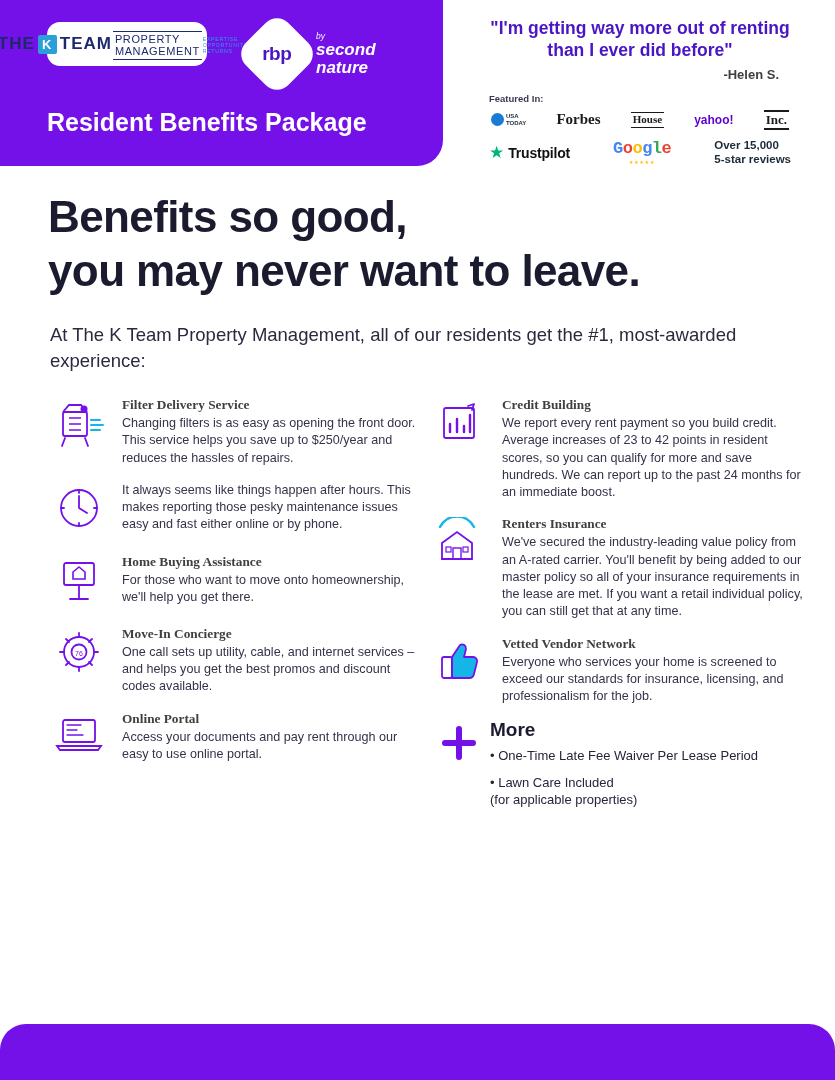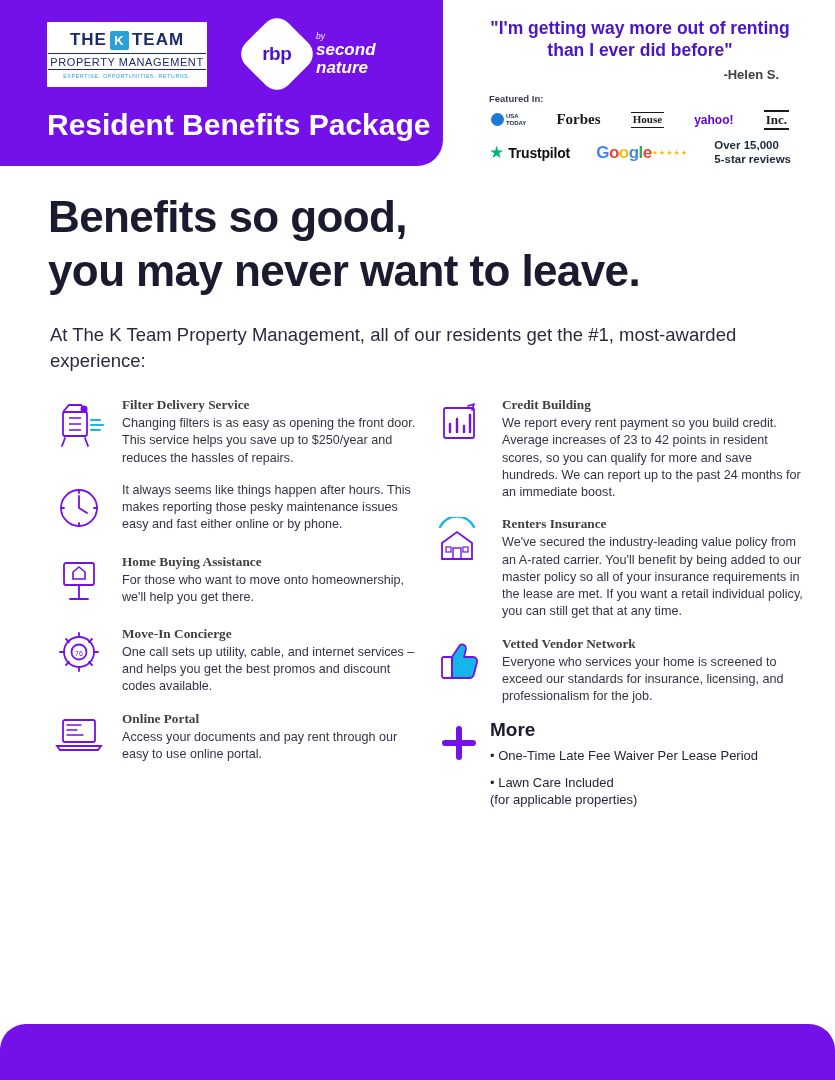--- a/index.html
+++ b/index.html
@@ -19,24 +19,24 @@
   .header-band {
     position: absolute;
     left: 0; top: 0;
     width: 443px; height: 166px;
     background: #7410e8;
     border-bottom-right-radius: 26px;
   }
   .logo-box {
     position: absolute;
     left: 47px; top: 22px;
-    width: 160px; height: 65px;
+    width: 160px; height: 44px;
     background: #ffffff;
-    border-radius: 1px;
-    display: flex; flex-direction: column;
+    border-radius: 13px;
+    display: flex; 
     align-items: center; justify-content: center;
     gap: 1px;
   }
   .logo-main {
     font-size: 17px; font-weight: bold;
     color: #1b2a6b; letter-spacing: 1px;
     display: flex; align-items: center; gap: 3px;
   }
   .logo-k {
     display: inline-flex; align-items: center; justify-content: center;
@@ -81,21 +81,21 @@
     color: #ffffff;
     font-style: italic;
   }
   .rbp-by-small { font-size: 8.5px; opacity: .95; }
   .rbp-by-big { font-size: 17px; font-weight: bold; line-height: 1.05; }
 
   .header-title {
     position: absolute;
     left: 47px; top: 108px;
     color: #ffffff;
-    font-size: 30px;
+    font-size: 25px;
     font-weight: bold;
     text-align: right;
   }
 
   
   .testimonial {
     position: absolute;
     left: 485px; top: 18px;
     width: 310px;
   }
@@ -147,21 +147,21 @@
     font-family: "Liberation Serif", serif; font-size: 13px; font-weight: bold; color: #1a1a1a;
     border-top: 2px solid #1a1a1a; border-bottom: 2px solid #1a1a1a; padding: 0 2px;
   }
   .press-row2 {
     display: flex; align-items: center; justify-content: space-between;
     margin-top: 9px; padding: 0 4px;
   }
   .press-trustpilot { display: flex; align-items: center; gap: 4px; }
   .tp-star { color: #00b67a; font-size: 17px; line-height: 1; }
   .tp-text { font-size: 14px; font-weight: bold; color: #111; letter-spacing: -0.2px; }
-  .press-google { display: flex; flex-direction: row; align-items: center; }
+  .press-google { display: flex; flex-direction: column; align-items: center; font-family: Liberation Mono, monospace; }
   .g-word { font-size: 17px; font-weight: bold; letter-spacing: -0.5px; line-height: 1; }
   .g-b { color: #4285f4; } .g-r { color: #ea4335; } .g-y { color: #fbbc05; } .g-g { color: #34a853; }
   .g-stars { color: #fbbc05; font-size: 7px; letter-spacing: 1px; margin-top: 1px; }
   .reviews-text {
     font-size: 11.5px; font-weight: bold; color: #1b2a3b; line-height: 1.2;
   }
 
   
   .headline {
     position: absolute;

